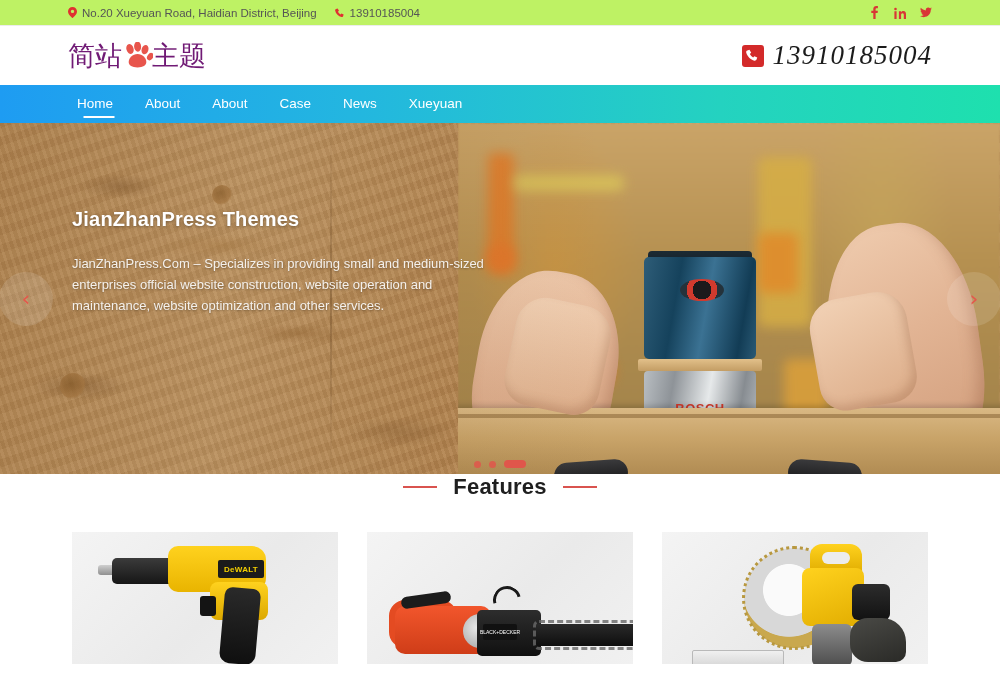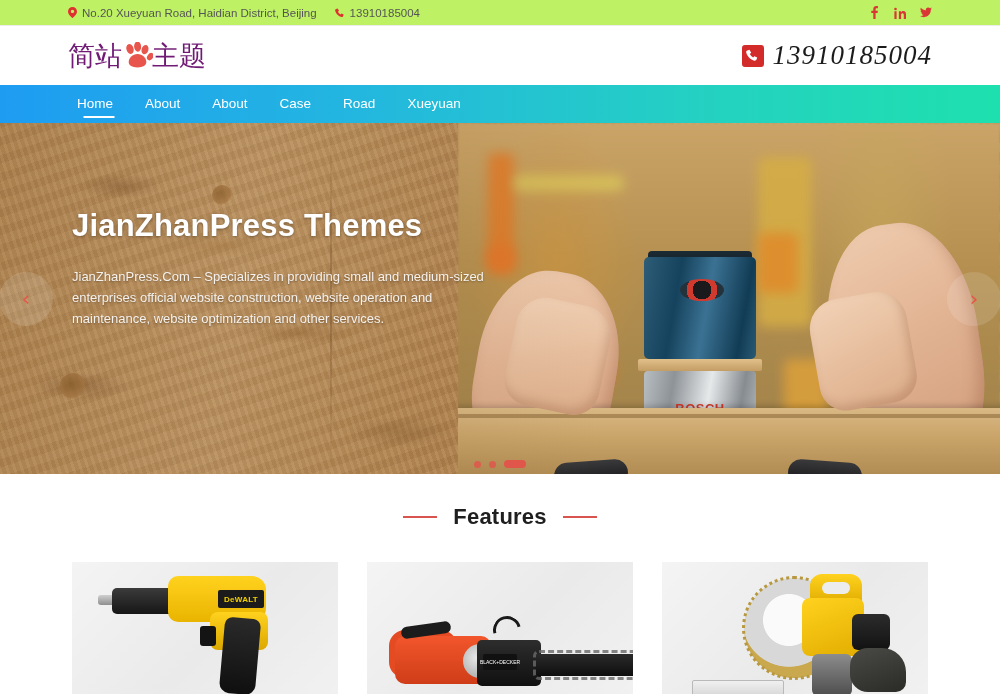--- a/index.html
+++ b/index.html
@@ -221,21 +221,21 @@
     position:absolute; inset:0;
     background:linear-gradient(90deg, rgba(120,80,40,.18) 0%, rgba(120,80,40,.10) 40%, rgba(0,0,0,0) 60%);
   }
   .hero-content {
     position:absolute;
     left:72px; top:85px;
     width:430px;
     color:#fff;
   }
   .hero-title {
-    font-size:31px;
+    font-size:20px;
     font-weight:bold;
     letter-spacing:.2px;
     margin-bottom:22px;
     text-shadow:0 1px 3px rgba(0,0,0,.35);
   }
   .hero-desc {
     font-size:13px;
     line-height:1.63;
     color:#f5f1ec;
     text-shadow:0 1px 2px rgba(0,0,0,.3);
@@ -269,21 +269,21 @@
   .carousel-dots {
     position:absolute;
     left:50%; transform:translateX(-50%);
     bottom:6px;
     display:flex; align-items:center; gap:8px;
   }
   .dot { width:7px; height:7px; border-radius:4px; background:#e0564b; opacity:.85; cursor:pointer; }
   .dot.active { width:22px; height:8px; border-radius:4px; opacity:1; }
 
   
-  .features { background:#fff; padding-top:30px; }
+  .features { background:#fff; }
   .sec-head {
     display:flex; align-items:center; justify-content:center; gap:16px;
     margin-bottom:32px;
   }
   .sec-line { width:34px; height:2px; background:#d9534f; }
   .sec-title {
     font-size:22px; font-weight:bold; color:#1f1f1f; letter-spacing:.2px;
   }
   .cards {
     display:flex; gap:29px; padding:0 72px;
@@ -400,21 +400,21 @@
     <div class="nav-item">
       <span>About</span>
     </div>
     <div class="nav-item">
       <span>About</span>
     </div>
     <div class="nav-item">
       <span>Case</span>
     </div>
     <div class="nav-item">
-      <span>Road</span>
+      <span>News</span>
     </div>
     <div class="nav-item">
       <span>Xueyuan</span>
     </div>
   </div>
 </div>
 
 <div class="hero">
   <div class="hero-bg">
     <div class="osb"></div>

